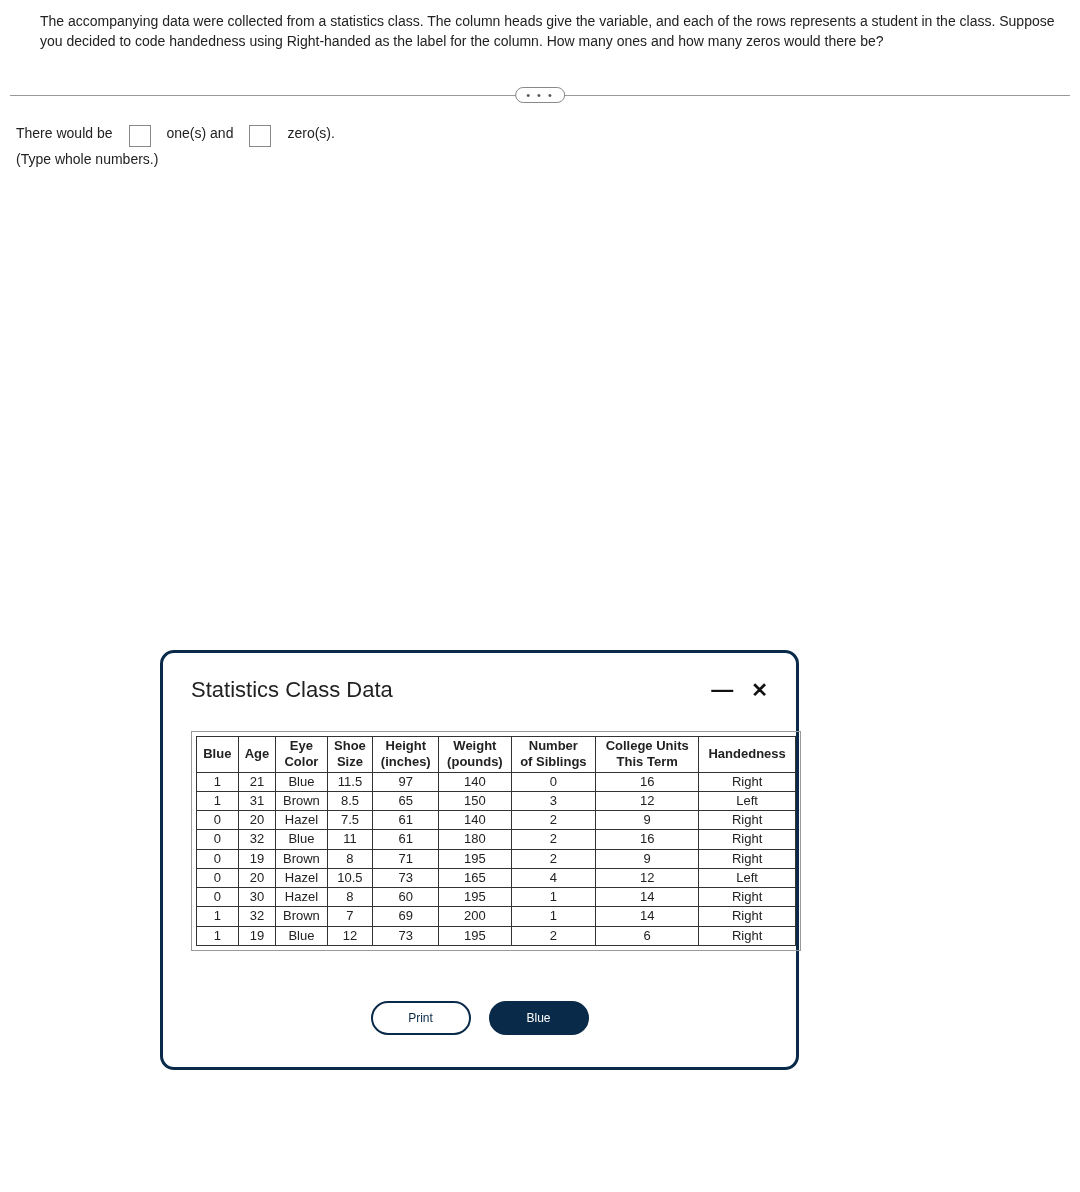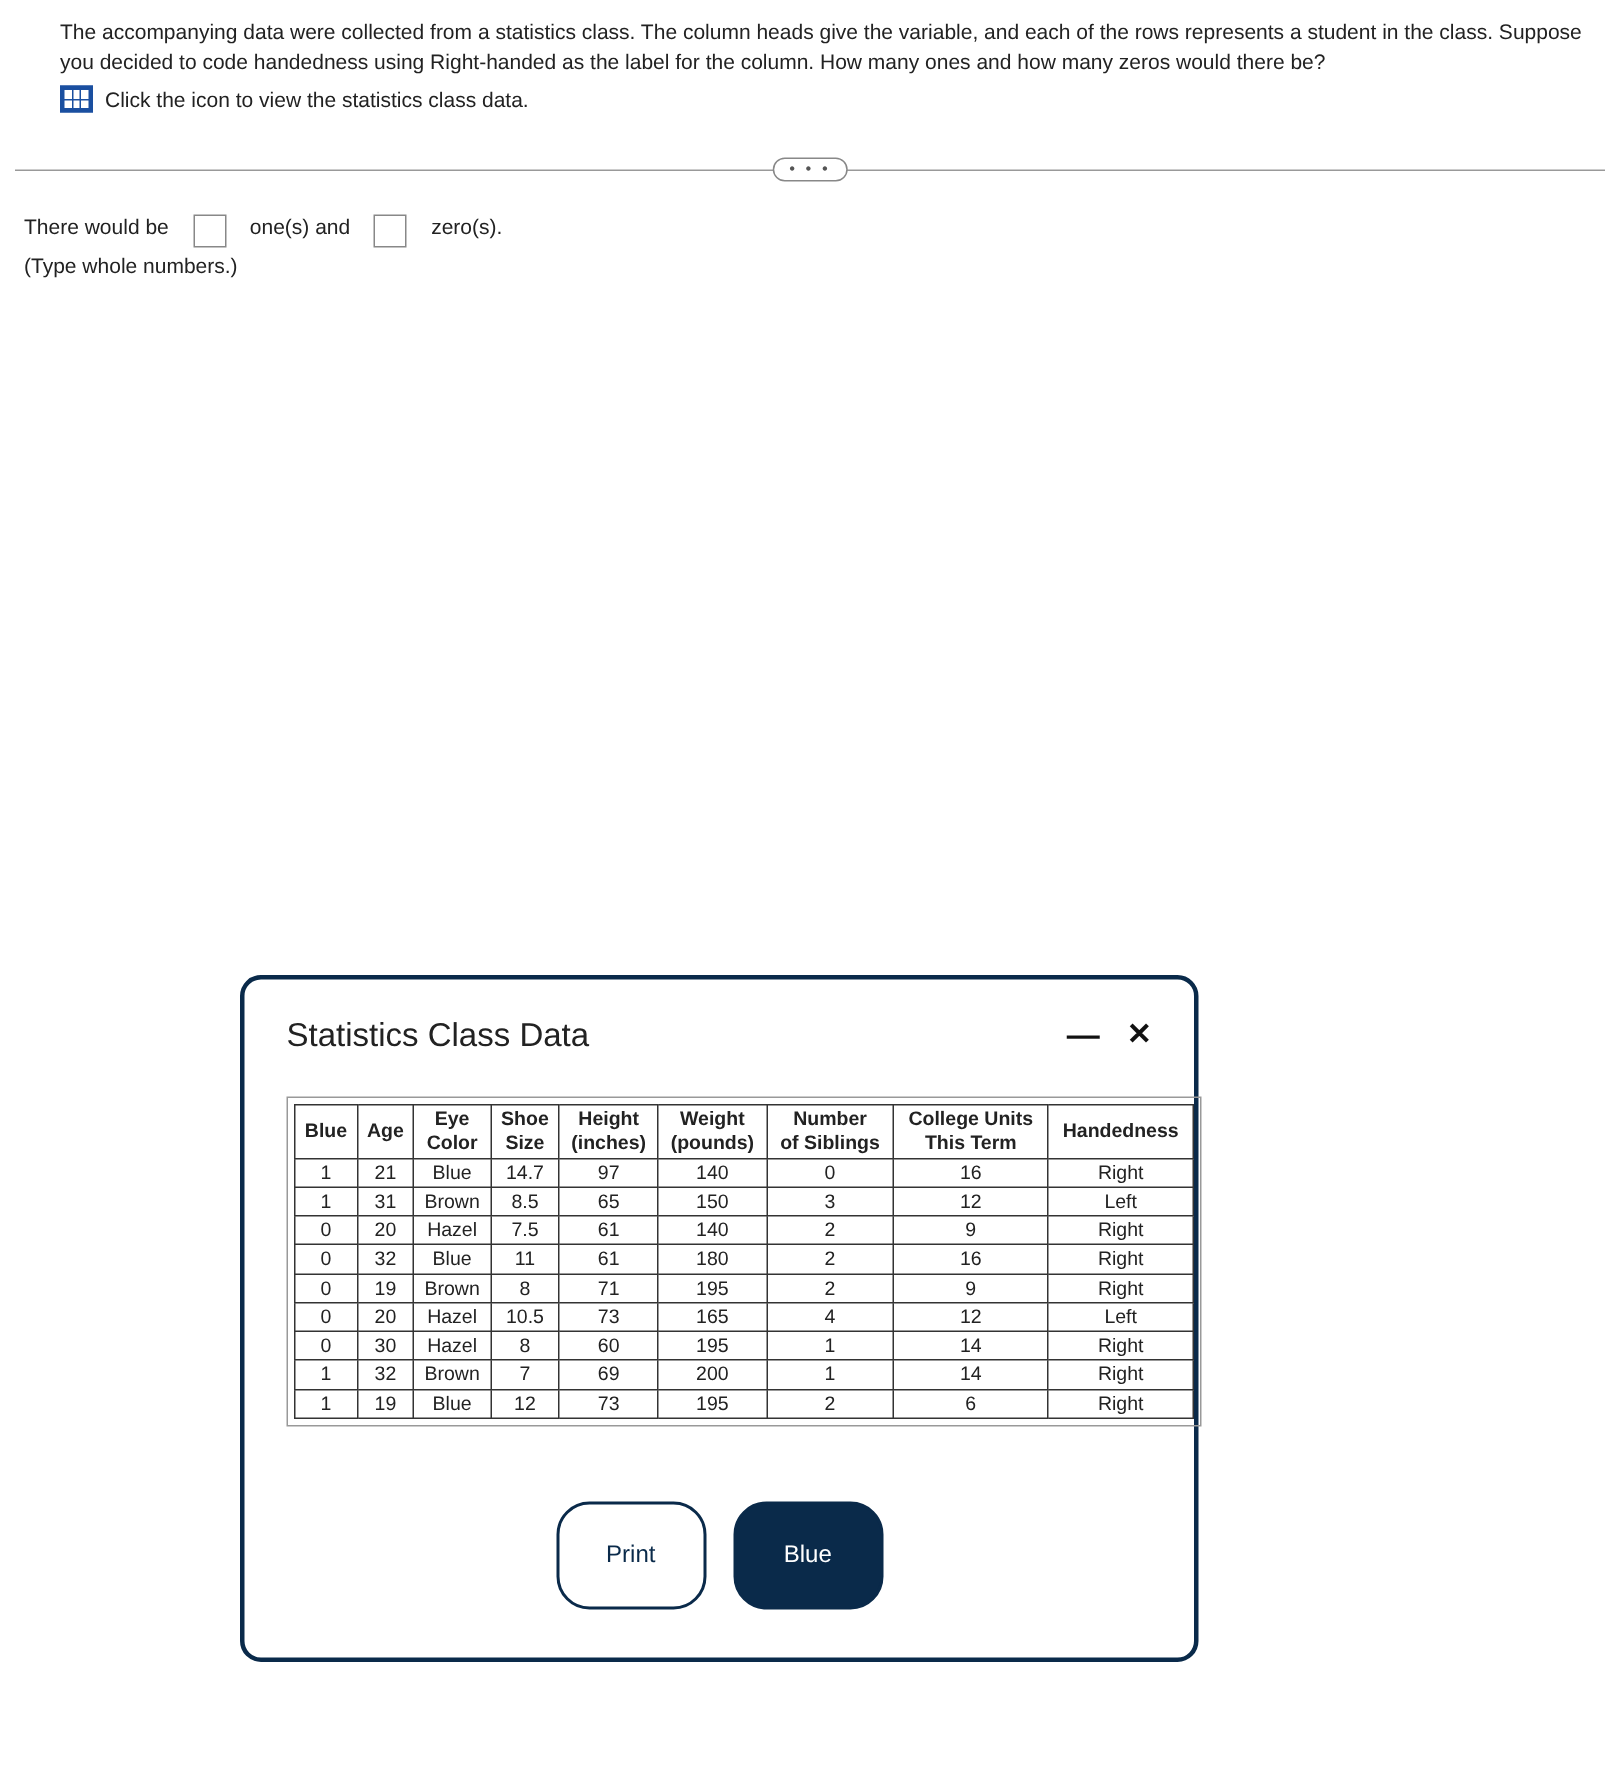--- a/index.html
+++ b/index.html
@@ -148,51 +148,40 @@
     }
     .modal-buttons {
       display: flex;
       gap: 18px;
       justify-content: center;
       margin-top: 50px;
       margin-bottom: 8px;
     }
     .btn {
       border-radius: 22px;
-      padding: 25px 30px;
-      font-size: 16px;
+      padding: 8px 30px;
+      font-size: 12px;
       cursor: pointer;
       border: 2px solid #0a2a4a;
       min-width: 100px;
     }
     .btn-print {
       background: #fff;
       color: #0a2a4a;
     }
     .btn-done {
       background: #0a2a4a;
       color: #fff;
     }
   </style>
 </head>
 <body>
 
 <div class="question-area">
   <div class="question-text">The accompanying data were collected from a statistics class. The column heads give the variable, and each of the rows represents a student in the class. Suppose you decided to code handedness using Right-handed as the label for the column. How many ones and how many zeros would there be?</div>
-  <div class="icon-row">
-    <div class="data-icon">
-      <span></span>
-        <span></span>
-        <span></span>
-        <span></span>
-        <span></span>
-        <span></span>
-    </div>
-    <span>Click the icon to view the statistics class data.</span>
-  </div>
 </div>
 
 <div class="divider-area">
   <div class="divider-line"></div>
   <div class="ellipsis-pill">• • •</div>
 </div>
 
 <div class="answer-area">
   <div class="answer-line">
     <span>There would be</span>
@@ -226,21 +215,21 @@
           <th>Number<br>of Siblings</th>
           <th>College Units<br>This Term</th>
           <th><span>Handedness</span></th>
         </tr>
       </thead>
       <tbody id="data-tbody">
           <tr>
             <td>1</td>
             <td>21</td>
             <td>Blue</td>
-            <td>14.7</td>
+            <td>11.5</td>
             <td>97</td>
             <td>140</td>
             <td>0</td>
             <td>16</td>
             <td>Right</td>
           </tr>
           <tr>
             <td>1</td>
             <td>31</td>
             <td>Brown</td>

